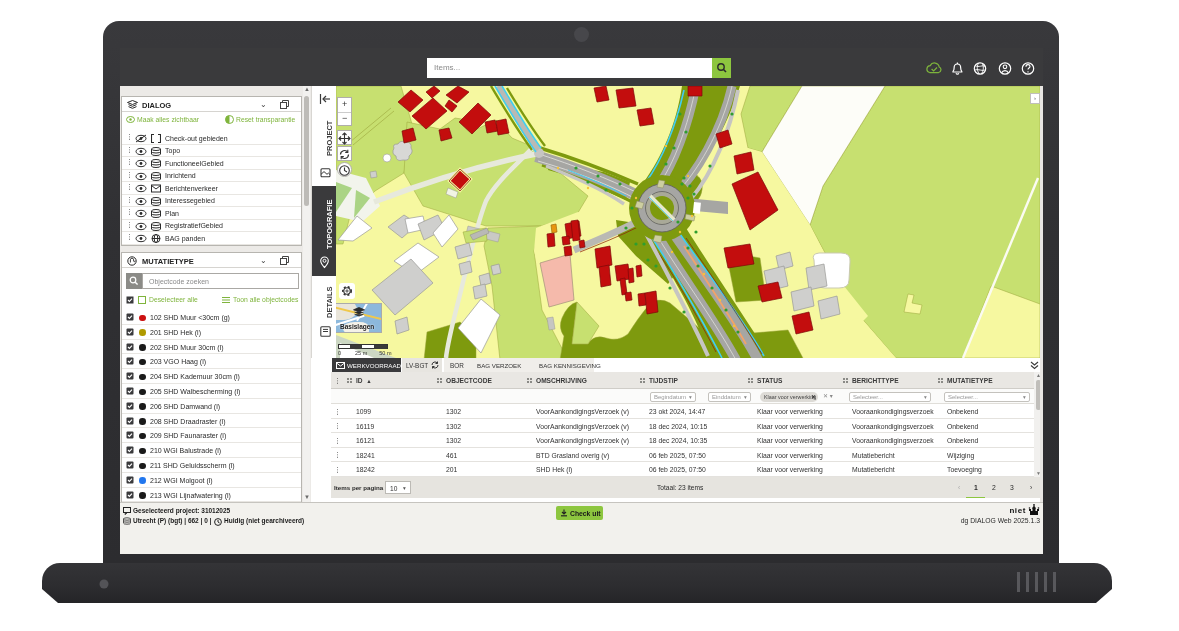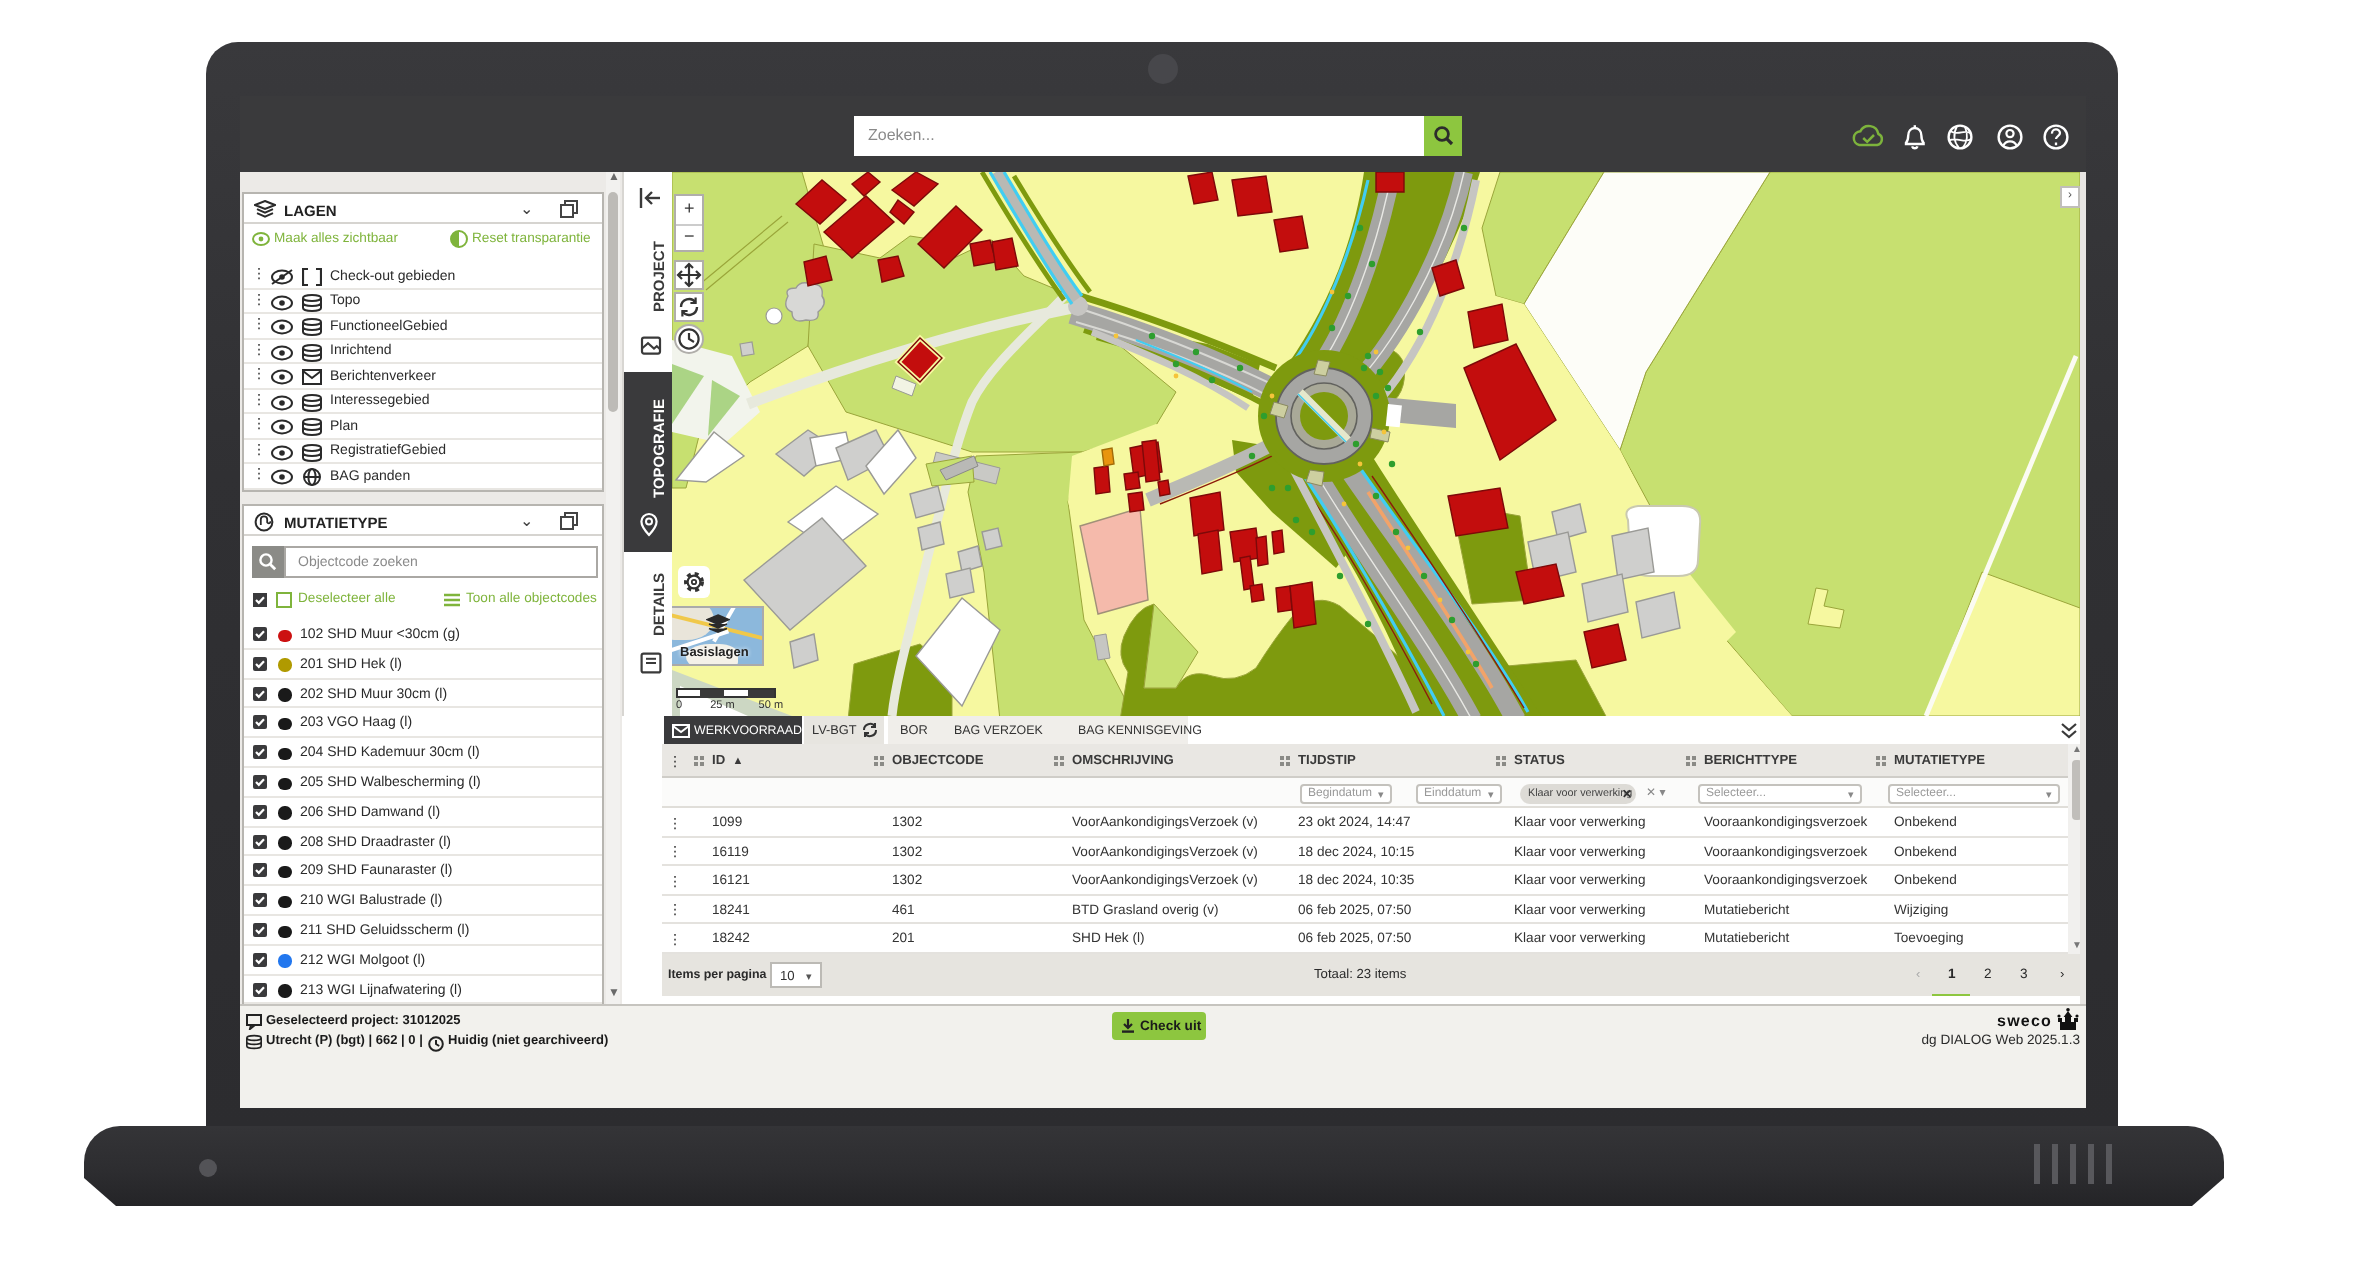--- a/index.html
+++ b/index.html
@@ -49,21 +49,21 @@
   </g>
 </svg>
 
 <div class="abs" id="screen" style="left:120px; top:48px; width:923px; height:506px; background:#ffffff; overflow:hidden;">
 
   <div class="abs" style="left:0; top:0; width:923px; height:38px; background:#3a3a3c;">
 
 
     <div class="abs" style="left:307px; top:10px; width:285px; height:20px; background:#fff; "></div>
 
-    <div class="abs" style="left:314px; top:15px; font-size:8px; color:#8a8a8a;">Zoeken...</div>
+    <div class="abs" style="left:314px; top:15px; font-size:8px; color:#8a8a8a;">Items...</div>
 
     <div class="abs" style="left:592px; top:10px; width:19px; height:20px; background:#8dc63f;">
       <svg width="19" height="20" viewBox="0 0 19 20">
           <circle cx="9" cy="9" r="3.2" fill="none" stroke="#2c2c2c" stroke-width="1.4"></circle>
           <line x1="11.3" y1="11.3" x2="14" y2="14" stroke="#2c2c2c" stroke-width="1.6"></line>
         </svg>
     </div>
 
     <div class="abs" style="left:806px; top:13px;">
       <svg width="112" height="16" viewBox="0 0 112 16">
@@ -95,21 +95,21 @@
     <div class="abs" style="left:1px; top:0px; width:5px; height:7px; color:#6a6a6a; font-size:6px; text-align:center;">▲</div>
     <div class="abs" style="left:1px; top:408px; width:5px; height:7px; color:#6a6a6a; font-size:6px; text-align:center;">▼</div>
   </div>
 
   <div class="abs" style="left:1px; top:48px; width:181px; height:150px; background:#fff; border:1px solid #b7b5b0;">
 
     <div class="abs" style="left:0; top:0; width:179px; height:15px; border-bottom:1px solid #d6d4d0;">
       <svg class="abs" style="left:5px; top:3px;" width="11" height="10" viewBox="0 0 11 10">
         <path d="M 5.5,0.5 L 10.5,2.5 L 5.5,4.5 L 0.5,2.5 Z M 1.5,4.6 L 5.5,6.3 L 9.5,4.6 M 1.5,6.6 L 5.5,8.3 L 9.5,6.6" fill="none" stroke="#2a2a2a" stroke-width="1"></path>
       </svg>
-      <span class="abs" style="left:20px; top:4px; font-size:7.5px; font-weight:bold; color:#222;">LAGEN</span>
+      <span class="abs" style="left:20px; top:4px; font-size:7.5px; font-weight:bold; color:#222;">DIALOG</span>
       <span class="abs" style="left:138px; top:3px; font-size:8px; color:#444;">⌄</span>
       <svg class="abs" style="left:158px; top:3px;" width="9" height="9" viewBox="0 0 9 9">
           <rect x="0.5" y="2.5" width="6" height="6" fill="none" stroke="#444" stroke-width="1"></rect>
           <path d="M 2.5,2.5 L 2.5,0.5 L 8.5,0.5 L 8.5,6.5 L 6.5,6.5" fill="none" stroke="#444" stroke-width="1"></path>
         </svg>
     </div>
 
     <div class="abs" style="left:0; top:16px; width:179px; height:14px;">
       <svg class="abs" style="left:4px; top:3px;" width="9" height="7" viewBox="0 0 9 7">
           <ellipse cx="4.5" cy="3.5" rx="4" ry="3" fill="none" stroke="#7fb43c" stroke-width="1"></ellipse>
@@ -1008,21 +1008,21 @@
 
     <div class="abs" style="left:436px; top:3px; width:47px; height:14px; background:#8dc63f; border-radius:2px;">
       <svg class="abs" style="left:4px; top:3px;" width="8" height="8" viewBox="0 0 8 8">
           <path d="M 4,0.5 L 4,4.5 M 2,3 L 4,5 L 6,3" fill="none" stroke="#222" stroke-width="1.1"></path>
           <line x1="1" y1="6.8" x2="7" y2="6.8" stroke="#222" stroke-width="1.2"></line>
         </svg>
       <span class="abs" style="left:14px; top:3.5px; font-size:6.8px; font-weight:bold; color:#1a1a1a;">Check uit</span>
     </div>
 
     <div class="abs" style="left:860px; top:1px; width:60px; height:12px;">
-      <span class="abs" style="right:14px; top:2px; font-size:8px; font-weight:bold; letter-spacing:0.6px; color:#111;">sweco</span>
+      <span class="abs" style="right:14px; top:2px; font-size:8px; font-weight:bold; letter-spacing:0.6px; color:#111;">niet</span>
       <svg class="abs" style="right:0px; top:0px;" width="12" height="12" viewBox="0 0 12 12">
           <path d="M 2,11 L 2,7 L 1,7 L 1,5 L 3,5 L 3,7 L 4.5,7 L 4.5,4.5 L 3.8,4.5 L 6,1.5 L 8.2,4.5 L 7.5,4.5 L 7.5,7 L 9,7 L 9,5 L 11,5 L 11,7 L 10,7 L 10,11 Z" fill="#111"></path>
           <circle cx="6" cy="0.9" r="0.9" fill="#111"></circle>
           <circle cx="1.5" cy="4" r="0.8" fill="#111"></circle>
           <circle cx="10.5" cy="4" r="0.8" fill="#111"></circle>
         </svg>
     </div>
 
     <span class="abs" style="left:770px; top:14px; width:150px; text-align:right; font-size:6.8px; color:#2a2a2a;">dg DIALOG Web 2025.1.3</span>
   </div>

